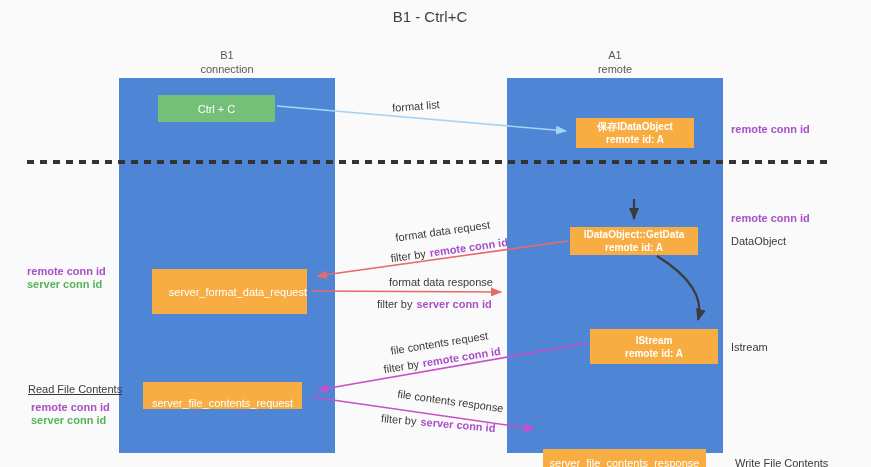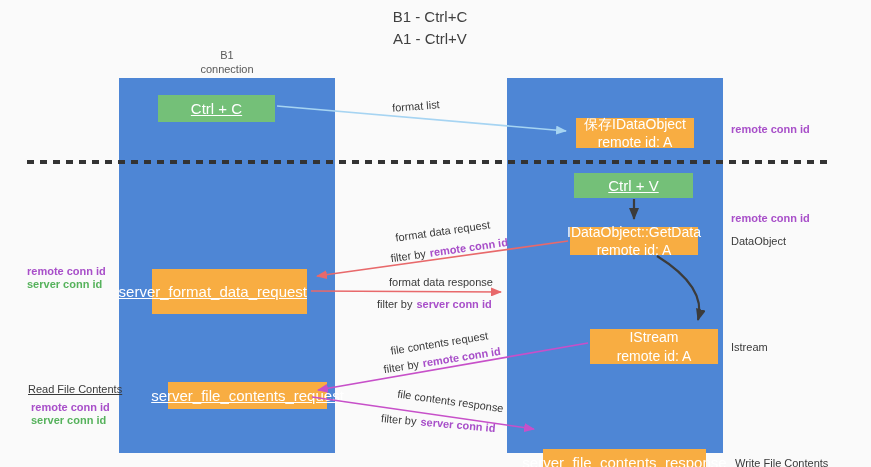--- a/index.html
+++ b/index.html
@@ -21,31 +21,31 @@
   .column{position:absolute;top:78px;width:216px;height:375px;background:var(--column-blue);}
   .column.left{left:119px;} .column.right{left:507px;}
 
   .dashed-sep{position:absolute;left:27px;top:160px;width:803px;height:4px;
               background:repeating-linear-gradient(90deg,var(--dashed-line) 0 7px,transparent 7px 13px);}
 
   .node{position:absolute;display:flex;flex-direction:column;align-items:center;justify-content:center;
         color:#ffffff;text-align:center;z-index:10;}
   .node.green{background:var(--node-green);font-size:11px;}
   .node.orange{background:var(--node-orange);}
-  .node .l2{font-size:14px;line-height:1.3;}
-  .node.single{font-size:15px;text-decoration:underline;}
+  .node .l2{font-size:10px;line-height:1.3;font-weight:bold;}
+  .node.single{font-size:11px;}
 
   .n-ctrl-c{left:158px;top:95px;width:117px;height:27px;}
   .n-save{left:576px;top:118px;width:118px;height:30px;}
   .n-ctrl-v{left:574px;top:173px;width:119px;height:25px;}
   .n-getdata{left:570px;top:227px;width:128px;height:28px;}
   .n-fmt-req{left:152px;top:269px;width:155px;height:45px;align-items:flex-end;}
   .n-fmt-resp{left:510px;top:280px;width:155px;height:28px;}
   .n-istream{left:590px;top:329px;width:128px;height:35px;}
-  .n-file-req{left:168px;top:382px;width:159px;height:27px;}
+  .n-file-req{left:143px;top:382px;width:159px;height:27px;justify-content:flex-end;}
   .n-file-resp{left:543px;top:417px;width:163px;height:27px;margin-top:32px;}
 
   .lbl{position:absolute;font-size:11px;color:var(--text-dark);white-space:nowrap;z-index:15;}
   .purple{color:var(--text-purple);font-weight:bold;}
   .greentx{color:var(--text-green);font-weight:bold;}
   .pre{margin-right:4px;}
 
   .svg-overlay{position:absolute;left:0;top:0;z-index:20;pointer-events:none;}
   .ln-blue{stroke:var(--arrow-lightblue);stroke-width:1.6;fill:none;}
   .ln-black{stroke:var(--arrow-black);stroke-width:2.2;fill:none;}
@@ -54,42 +54,42 @@
   .mh-blue{fill:var(--arrow-lightblue);} .mh-black{fill:var(--arrow-black);}
   .mh-red{fill:var(--arrow-red);} .mh-mag{fill:var(--arrow-magenta);}
 </style>
 </head>
 <body>
 
 <div class="canvas">
 
   <div class="title">
     <div>B1 - Ctrl+C</div>
-    <div>A1 - Ctrl+V</div>
   </div>
 
   <div class="col-header left">
     <div>B1</div>
     <div>connection</div>
+  </div>
+  <div class="col-header right">
+    <div>A1</div>
+    <div>remote</div>
   </div>
 
   <div class="column left"></div>
   <div class="column right"></div>
 
   <div class="dashed-sep"></div>
 
   <div class="node green single n-ctrl-c">
     <span>Ctrl + C</span>
   </div>
   <div class="node orange n-save">
     <span class="l2">保存IDataObject</span>
     <span class="l2">remote id: A</span>
-  </div>
-  <div class="node green single n-ctrl-v">
-    <span>Ctrl + V</span>
   </div>
   <div class="node orange n-getdata">
     <span class="l2">IDataObject::GetData</span>
     <span class="l2">remote id: A</span>
   </div>
   <div class="node orange single n-fmt-req">
     <span>server_format_data_request</span>
   </div>
   <div class="node orange n-istream">
     <span class="l2">IStream</span>

